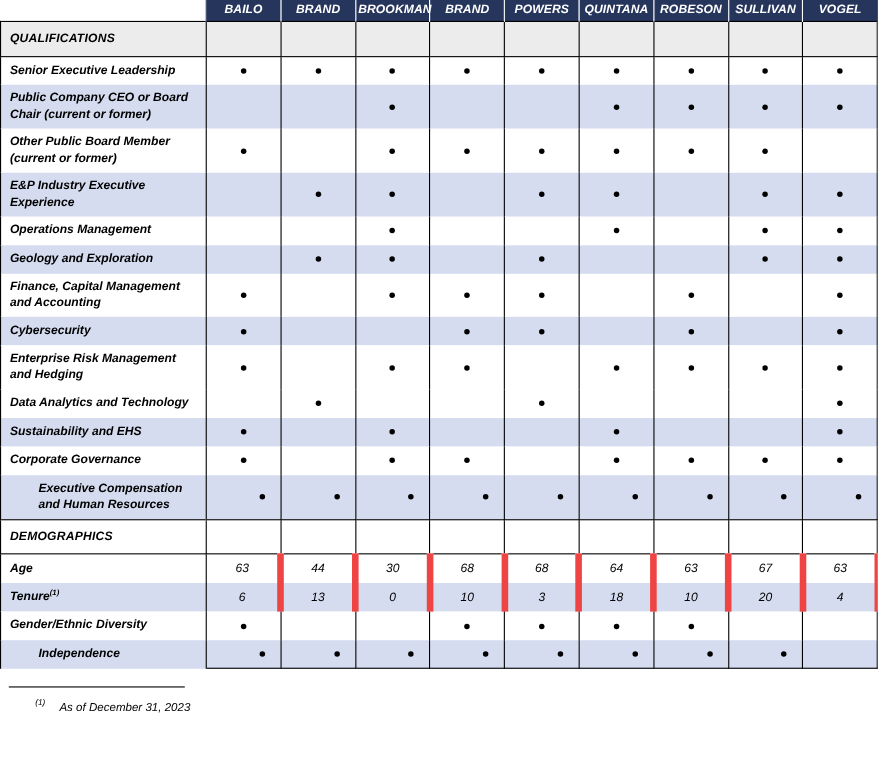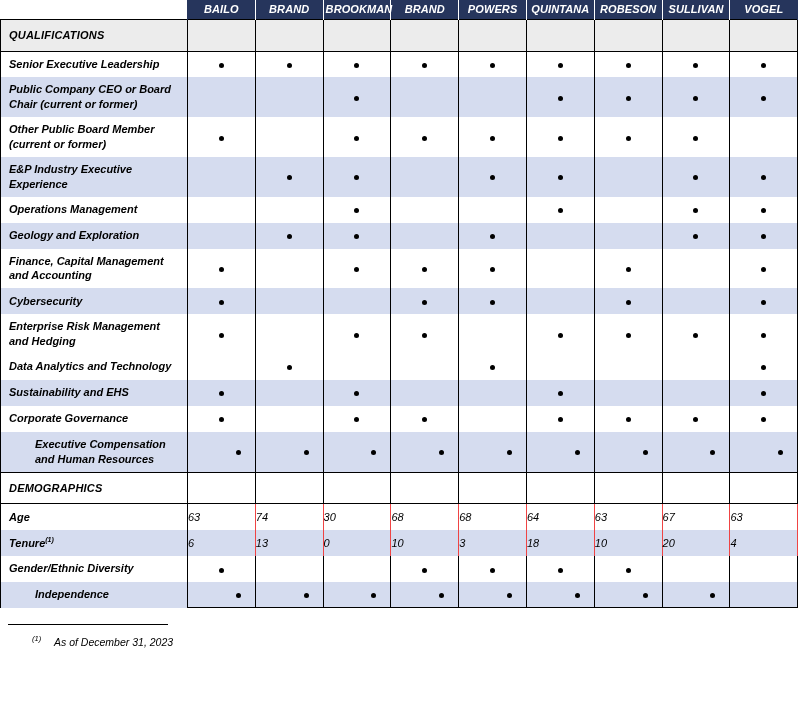--- a/index.html
+++ b/index.html
@@ -64,25 +64,25 @@
     border-right: 1px solid #000000;
   }
   td.dot-cell {
     text-align: center;
     border-left: 1px solid #000000;
     border-right: 1px solid #000000;
     border-top: none;
     border-bottom: none;
   }
   td.val-cell {
-    text-align: left;
+    text-align: center;
     font-size: 11px;
     font-weight: normal;
     border-left: 1px solid #000000;
-    border-right: 1px solid #ef4444;
+    border-right: 6px solid #ef4444;
     border-top: none;
     border-bottom: none;
     padding: 4px 0;
   }
   tr.section td.rowlabel {
     font-weight: bold;
     letter-spacing: .2px;
     padding-top: 8px;
     padding-bottom: 8px;
   }
@@ -351,21 +351,21 @@
           <td class="dot-cell"></td>
           <td class="dot-cell"></td>
           <td class="dot-cell"></td>
           <td class="dot-cell"></td>
           <td class="dot-cell"></td>
           <td class="dot-cell"></td>
         </tr>
         <tr class="data plain first-of-block" style="height: 26px;">
           <td class="rowlabel"><span>Age</span></td>
           <td class="val-cell">63</td>
-          <td class="val-cell">74</td>
+          <td class="val-cell">44</td>
           <td class="val-cell">30</td>
           <td class="val-cell">68</td>
           <td class="val-cell">68</td>
           <td class="val-cell">64</td>
           <td class="val-cell">63</td>
           <td class="val-cell">67</td>
           <td class="val-cell">63</td>
         </tr>
         <tr class="data shade" style="height: 26px;">
           <td class="rowlabel"><span>Tenure</span><span class="sup">(1)</span></td>

